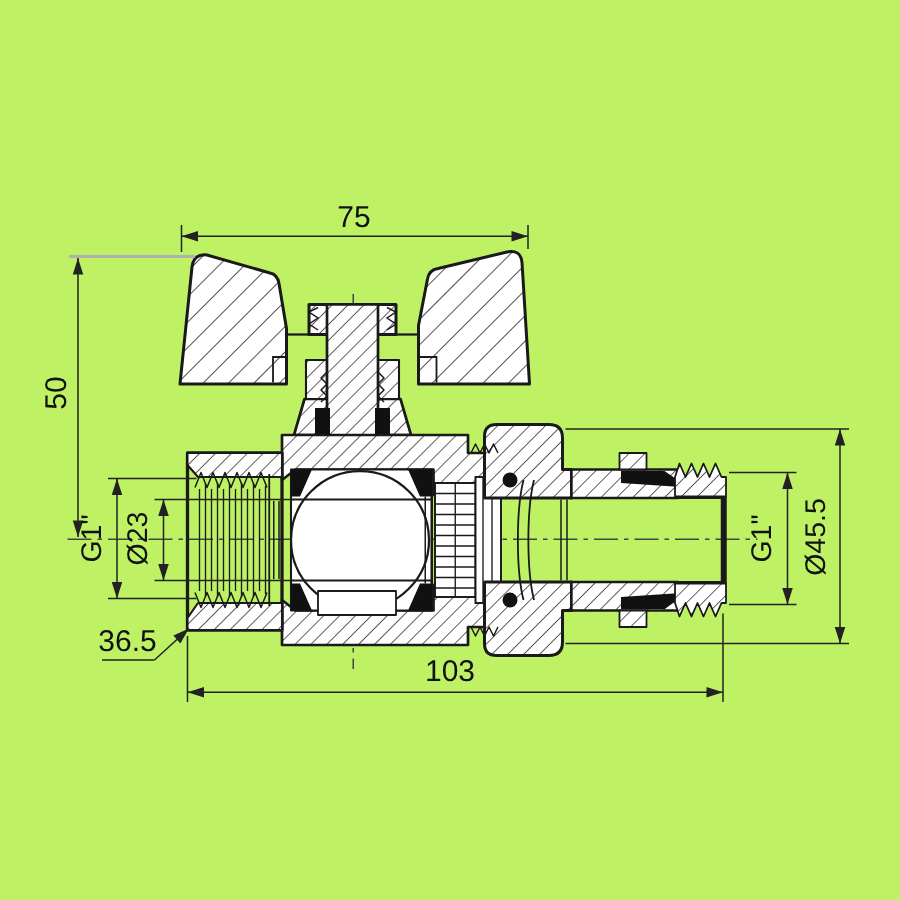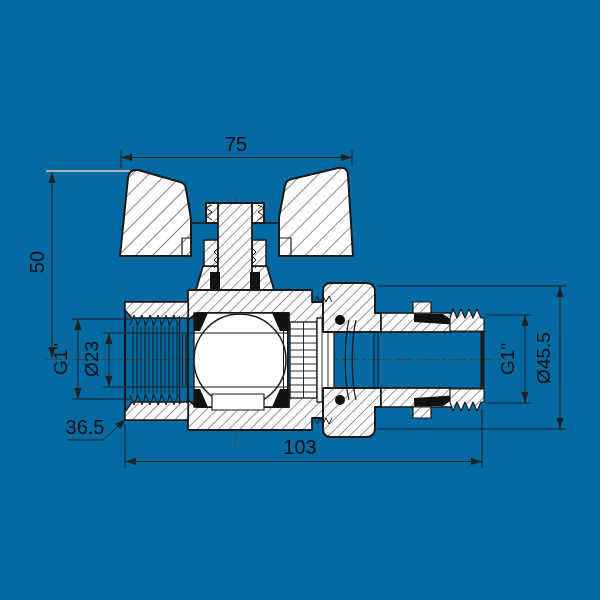--- a/index.html
+++ b/index.html
@@ -1,16 +1,16 @@
 <!DOCTYPE html>
 <html><head>
 <meta charset="utf-8">
 <style>
   html,body{margin:0;padding:0;background:#ffffff;}
-  .stage{width:600px;height:600px;position:relative;background:#0369a1;overflow:hidden;}
+  .stage{width:600px;height:600px;position:relative;background:#bef264;overflow:hidden;}
   svg{display:block;}
   text{font-family:"Liberation Sans","DejaVu Sans",sans-serif;fill:#111;}
   .dimtxt{font-size:20px;}
   .dimtxt-sm{font-size:19px;}
 </style>
 </head>
 <body>
 
 <div class="stage">
 <svg width="600" height="600" viewBox="0 0 600 600">

